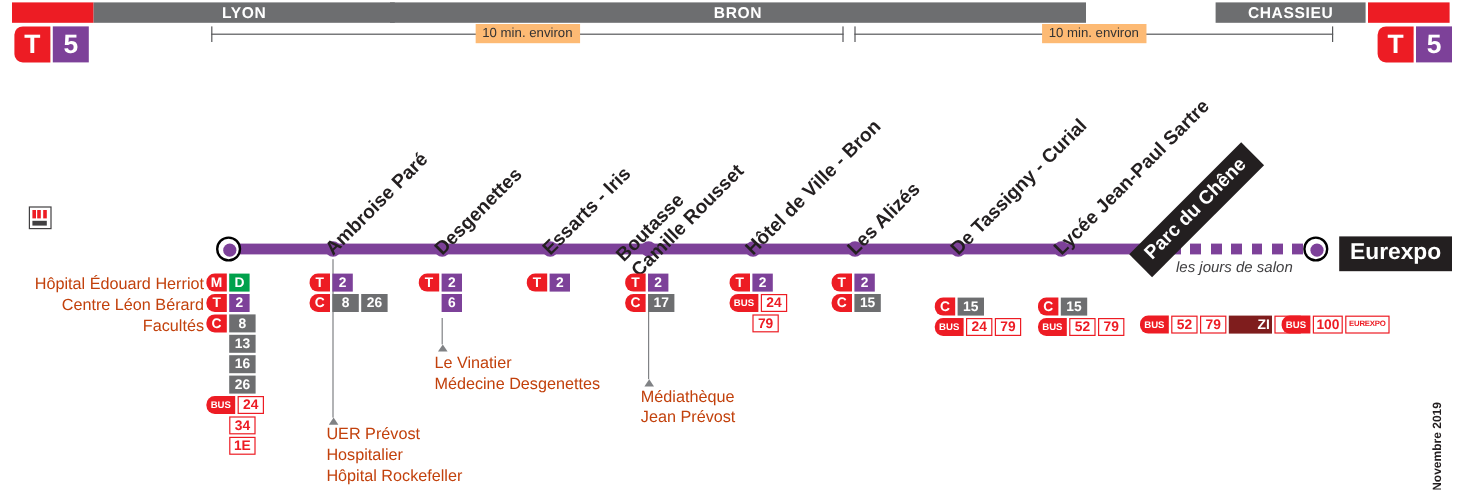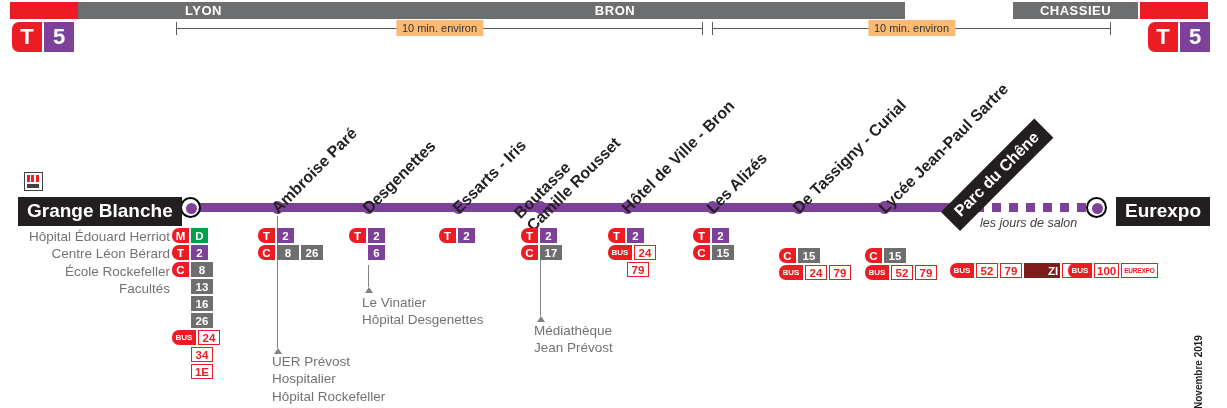--- a/index.html
+++ b/index.html
@@ -70,21 +70,21 @@
   .rotname.two { line-height:1.12; }
   .rotname.dark { background:#231f20; color:#ffffff; padding:4px 10px 5px 10px; }
 
   
   .stem { position:absolute; width:1.4px; background:#808285; }
   .arrow { position:absolute; width:0; height:0;
      border-left:4px solid transparent; border-right:4px solid transparent;
      border-bottom:6px solid #808285; }
 
   
-  .poi { position:absolute; font-size:13.5px; color:#737373; line-height:1.28;
+  .poi { position:absolute; font-size:13.5px; color:#c2410c; line-height:1.28;
      font-family:"Liberation Sans", sans-serif; white-space:nowrap; }
   .poi.right { text-align:right; }
 
   
   .badgerow { position:absolute; display:flex; align-items:center; gap:2px; }
   .bg { height:15px; min-width:15px; font-size:11.5px; font-weight:bold;
      display:flex; align-items:center; justify-content:center;
      font-family:"Liberation Sans", sans-serif; color:#ffffff; padding:0 2px; }
   .bg.mode  { background:#ed1c24; border-radius:7px 0 0 7px; width:17px; padding:0; }
   .bg.bus   { background:#ed1c24; border-radius:7px 0 0 7px; width:24px; font-size:8px; padding:0; }
@@ -164,58 +164,56 @@
     </div>
 
   <div class="gareicon" style="left:24px; top:172px;">
     <div class="bars">
         <span></span>
         <span></span>
         <span></span>
       </div>
     <div class="base"></div>
   </div>
-  <div class="plate" style="left:18px; top:197px;">Grange Blanche</div>
   <div class="plate" style="left:1116px; top:197px;">Eurexpo</div>
 
   <div class="rotname" style="left:281px; top:199px;">Ambroise Paré</div>
   <div class="rotname" style="left:372px; top:199px;">Desgenettes</div>
   <div class="rotname" style="left:462px; top:199px;">Essarts - Iris</div>
   <div class="rotname two" style="left:536px; top:199px;">
      <div>Boutasse</div>
      <div>Camille Rousset</div>
   </div>
   <div class="rotname" style="left:631px; top:199px;">Hôtel de Ville - Bron</div>
   <div class="rotname" style="left:716px; top:199px;">Les Alizés</div>
   <div class="rotname" style="left:802px; top:199px;">De Tassigny - Curial</div>
   <div class="rotname" style="left:888px; top:199px;">Lycée Jean-Paul Sartre</div>
   <div class="rotname dark" style="left:960px; top:204px;">Parc du Chêne</div>
 
   <div class="salon" style="left:980px; top:216px;">les jours de salon</div>
 
   <div class="poi right" style="left:0px; top:228px; width:170px;">
     <div>Hôpital Édouard Herriot</div>
     <div>Centre Léon Bérard</div>
-    <div>École Rockefeller</div>
     <div>Facultés</div>
   </div>
 
   <div class="stem" style="left:277px; top:216px; height:132px;"></div>
   <div class="arrow" style="left:273.5px; top:348px;"></div>
   <div class="poi" style="left:272px; top:353px;">
     <div>UER Prévost</div>
     <div>Hospitalier</div>
     <div>Hôpital Rockefeller</div>
   </div>
 
   <div class="stem" style="left:368px; top:265px; height:22px;"></div>
   <div class="arrow" style="left:364.5px; top:287px;"></div>
   <div class="poi" style="left:362px; top:294px;">
     <div>Le Vinatier</div>
-    <div>Hôpital Desgenettes</div>
+    <div>Médecine Desgenettes</div>
   </div>
 
   <div class="stem" style="left:540px; top:260px; height:56px;"></div>
   <div class="arrow" style="left:536.5px; top:316px;"></div>
   <div class="poi" style="left:534px; top:322px;">
     <div>Médiathèque</div>
     <div>Jean Prévost</div>
   </div>
 
   <div id="badges-layer">

